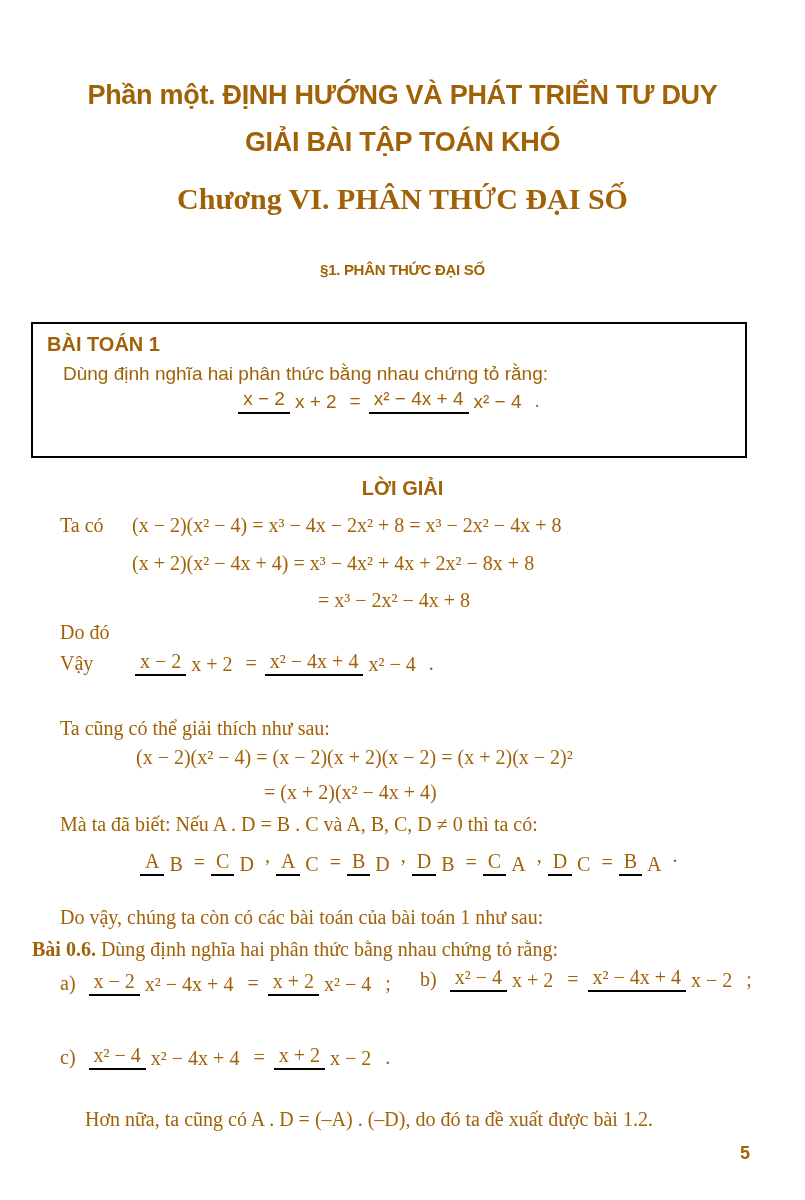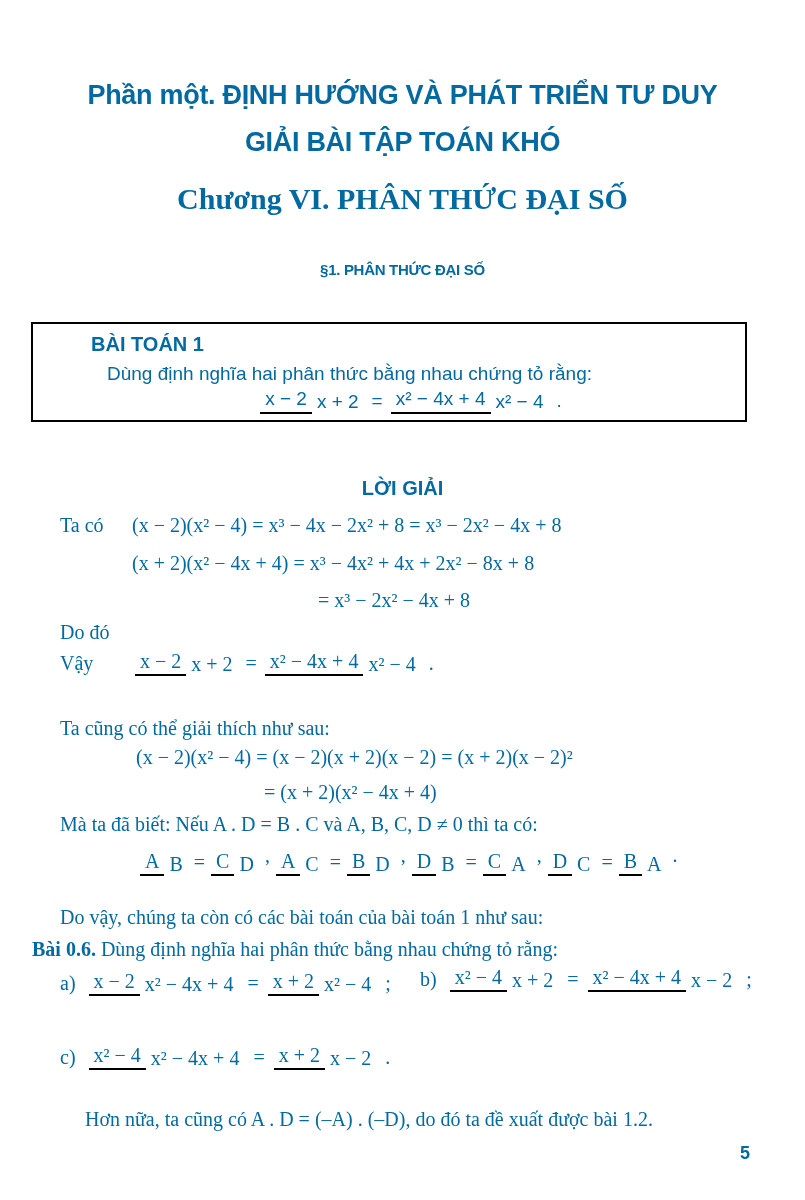--- a/index.html
+++ b/index.html
@@ -1,34 +1,34 @@
 <!DOCTYPE html>
 <html lang="vi"><head>
 <meta charset="utf-8">
 <style>
   * { margin:0; padding:0; box-sizing:border-box; }
   html,body { background:#e9e9e9; }
   body { width:805px; height:1200px; margin:0 auto; }
   .page {
     position:relative; width:805px; height:1200px;
-    background:#ffffff; color:#0369a1; overflow:hidden;
+    background:#ffffff; color:#a16207; overflow:hidden;
   }
   .sans  { font-family:"Liberation Sans","DejaVu Sans",sans-serif; }
   .serif { font-family:"Liberation Serif","DejaVu Serif",serif; }
 
   .abs { position:absolute; }
   .center { left:0; width:100%; text-align:center; }
 
   .part-title { font-size:27px; font-weight:bold; letter-spacing:-0.3px; }
   .chapter-title { font-size:30px; font-weight:bold; }
   .section-title { font-size:15px; font-weight:bold; letter-spacing:-0.3px;margin-top:12px; }
 
   .problem-box {
-    top:322px; left:31px; width:716px; height:100px;
-    border:2px solid #000; background:#fff;padding-left:44px;
+    top:322px; left:31px; width:716px; height:136px;
+    border:2px solid #000; background:#fff;
   }
   .problem-box .box-title { font-size:20px; font-weight:bold; margin:9px 0 0 14px; }
   .problem-box .box-statement { font-size:19px; margin:7px 0 0 30px; }
   .box-equation { display:flex; justify-content:center; align-items:center; gap:8px; margin-top:4px; font-size:19px; }
 
   .sol-heading { font-size:20px; font-weight:bold; }
 
   .math-line { font-size:20px; white-space:nowrap; }
   .label-line { display:flex; font-size:20px; white-space:nowrap; }
   .label-line .lbl { display:inline-block; width:72px; }

